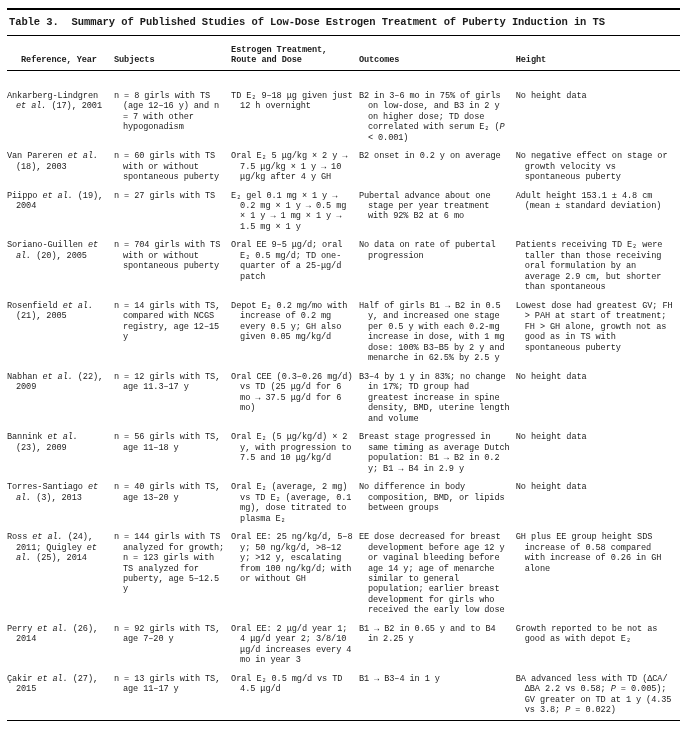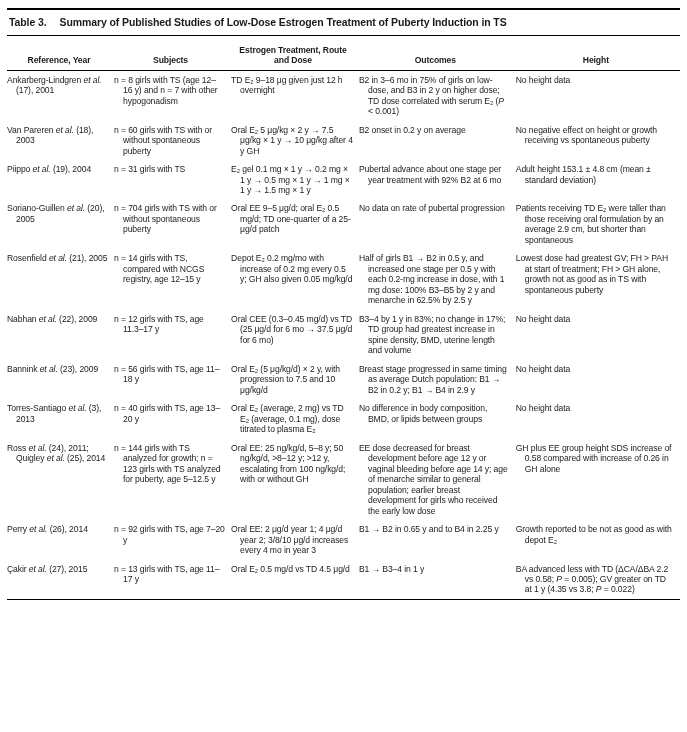--- a/index.html
+++ b/index.html
@@ -5,21 +5,21 @@
   html, body {
     margin: 0;
     padding: 0;
     background: #ffffff;
   }
   .page {
     width: 687px;
     min-height: 732px;
     box-sizing: border-box;
     padding: 8px 7px 6px 7px;
-    font-family: Liberation Sans, sans-serif;
+    font-family: Liberation Mono, monospace;
     color: #1b1b1b;
     background: #ffffff;
   }
   .rule-thick { border-top: 2.5px solid #000; height: 0; }
   .rule-med   { border-top: 1.5px solid #000; height: 0; }
   .title-row {
     padding: 6px 2px 7px 2px;
     font-size: 10.5px;
     font-weight: bold;
     letter-spacing: -0.1px;
@@ -29,34 +29,34 @@
     width: 100%;
     border-collapse: collapse;
     table-layout: fixed;
     border-bottom: 1.5px solid #000;
   }
   thead tr { border-bottom: 1px solid #000; }
   th {
     font-size: 8.6px;
     font-weight: bold;
     vertical-align: bottom;
-    text-align: center;
+    text-align: left;
     padding: 9px 4px 4px 0;
     line-height: 1.2;
     letter-spacing: -0.1px;
   }
   th.left { text-align: center; padding-left: 1px; }
   tbody td {
     font-size: 8.6px;
     vertical-align: top;
     padding: 4px 6px 4px 0;
     line-height: 1.22;
     letter-spacing: -0.1px;
   }
-  tbody tr:first-child td { padding-top: 4px; }
+  tbody tr:first-child td { padding-top: 20px; }
   .cell {
     padding-left: 9px;
     text-indent: -9px;
     word-wrap: break-word;
   }
 </style>
 </head>
 <body>
 
 <div class="page">
@@ -110,29 +110,29 @@
           <td>
             <div class="cell">n = 60 girls with TS with or without spontaneous puberty</div>
           </td>
           <td>
             <div class="cell">Oral E₂ 5 μg/kg × 2 y → 7.5 μg/kg × 1 y → 10 μg/kg after 4 y GH</div>
           </td>
           <td>
             <div class="cell">B2 onset in 0.2 y on average</div>
           </td>
           <td>
-            <div class="cell">No negative effect on height or growth receiving vs spontaneous puberty</div>
+            <div class="cell">No negative effect on stage or growth velocity vs spontaneous puberty</div>
           </td>
         </tr>
         <tr>
           <td>
             <div class="cell">Piippo <i>et al.</i> (19), 2004</div>
           </td>
           <td>
-            <div class="cell">n = 31 girls with TS</div>
+            <div class="cell">n = 27 girls with TS</div>
           </td>
           <td>
             <div class="cell">E₂ gel 0.1 mg × 1 y → 0.2 mg × 1 y → 0.5 mg × 1 y → 1 mg × 1 y → 1.5 mg × 1 y</div>
           </td>
           <td>
             <div class="cell">Pubertal advance about one stage per year treatment with 92% B2 at 6 mo</div>
           </td>
           <td>
             <div class="cell">Adult height 153.1 ± 4.8 cm (mean ± standard deviation)</div>
           </td>
@@ -172,21 +172,21 @@
           </td>
         </tr>
         <tr>
           <td>
             <div class="cell">Nabhan <i>et al.</i> (22), 2009</div>
           </td>
           <td>
             <div class="cell">n = 12 girls with TS, age 11.3–17 y</div>
           </td>
           <td>
-            <div class="cell">Oral CEE (0.3–0.45 mg/d) vs TD (25 μg/d for 6 mo → 37.5 μg/d for 6 mo)</div>
+            <div class="cell">Oral CEE (0.3–0.26 mg/d) vs TD (25 μg/d for 6 mo → 37.5 μg/d for 6 mo)</div>
           </td>
           <td>
             <div class="cell">B3–4 by 1 y in 83%; no change in 17%; TD group had greatest increase in spine density, BMD, uterine length and volume</div>
           </td>
           <td>
             <div class="cell">No height data</div>
           </td>
         </tr>
         <tr>
           <td>

